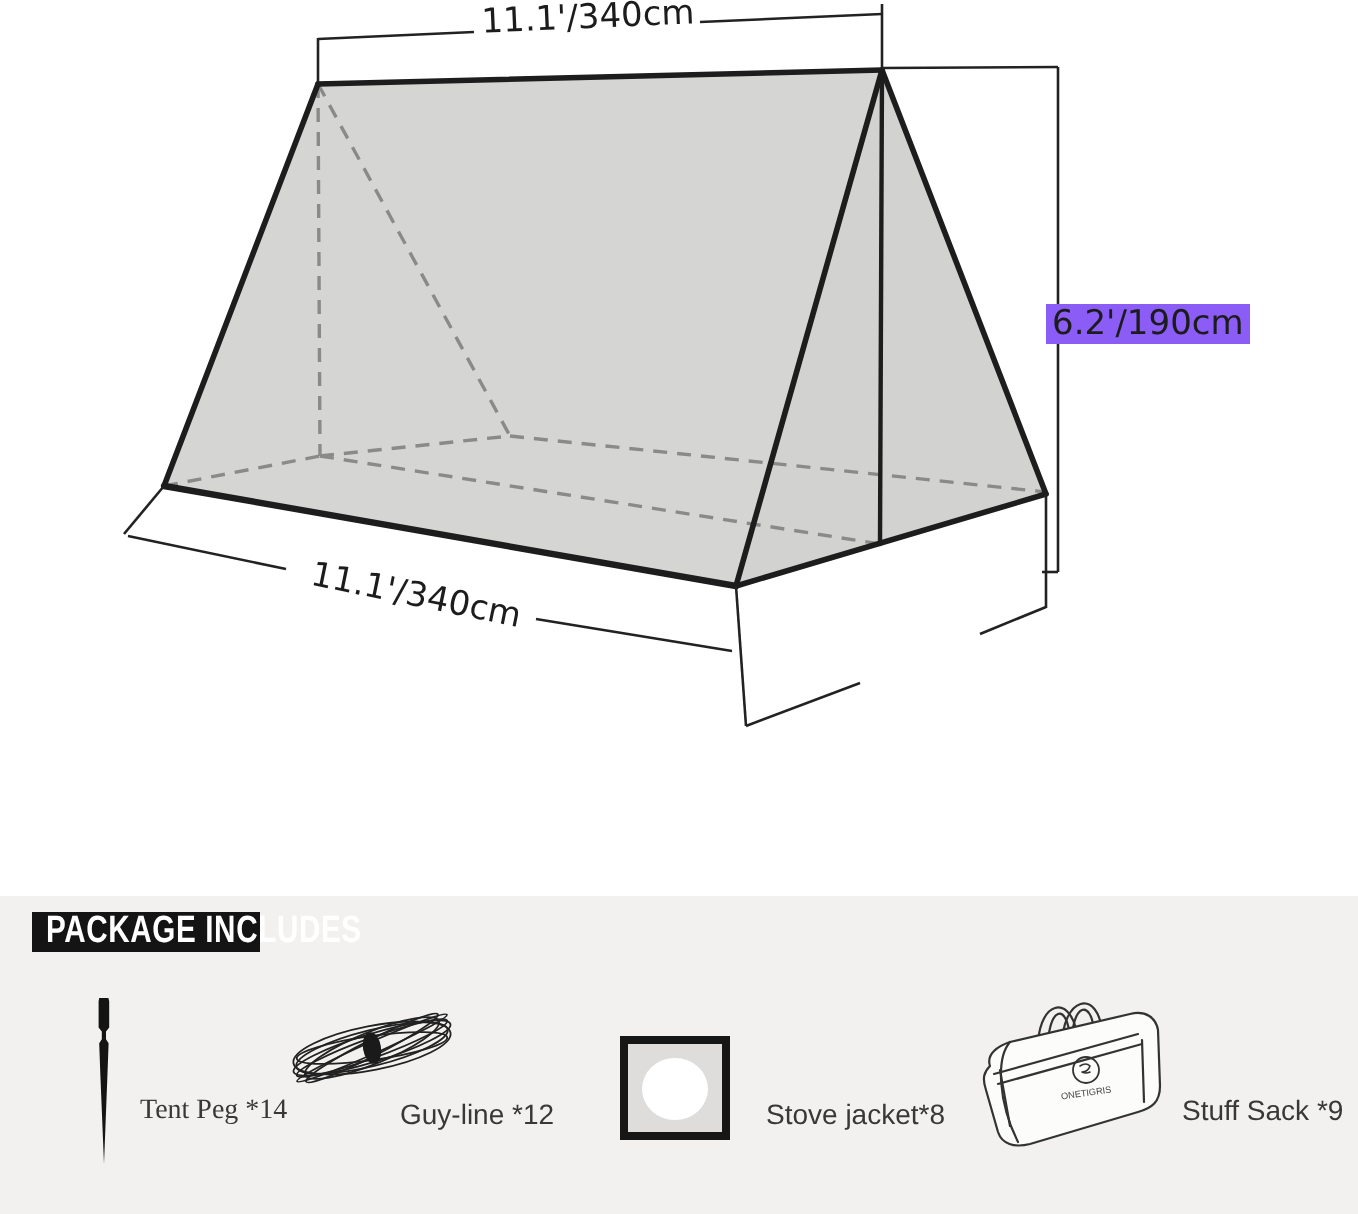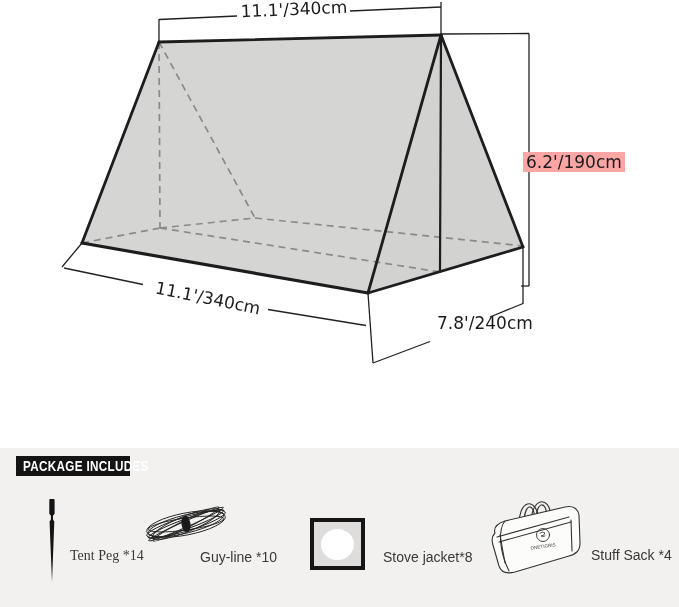--- a/index.html
+++ b/index.html
@@ -6,29 +6,29 @@
   .page {
     position:relative; width:679px; height:607px; overflow:hidden;
     background:#ffffff; font-family:"Liberation Sans", sans-serif;
   }
   .diagram-svg { position:absolute; left:0; top:0; }
   .dim {
     position:absolute; font-family:"DejaVu Sans", sans-serif;
     font-size:17px; line-height:20px; color:#1c1c1c; white-space:nowrap;
   }
   .dim-ridge  { left:239px; top:-1px; width:110px; text-align:center; transform:rotate(-2.5deg); }
-  .dim-height { left:523px; top:152px; background:#fca5a5; padding:0 3px; }
+  .dim-height { left:523px; top:152px; background:#8b5cf6; padding:0 3px; }
   .dim-length { left:146px; top:288px; width:124px; text-align:center; transform:rotate(11.5deg); }
   .dim-width  { left:437px; top:313px; }
 
   .package { position:absolute; left:0; top:448px; width:679px; height:159px; background:#f2f1ef; }
   .pkg-header {
     position:absolute; left:16px; top:8px; width:100px;
     background:#141414; color:#ffffff; padding:2px 7px 3px 7px;
-    font-weight:bold; font-size:15px; line-height:15px;
+    font-weight:bold; font-size:19px; line-height:15px;
   }
   .pkg-header span {
     display:inline-block; transform:scaleX(0.78); transform-origin:left center;
     letter-spacing:0.4px; white-space:nowrap;
   }
   .pkg-label { position:absolute; font-size:14px; line-height:16px; color:#383838; white-space:nowrap; }
   .lbl-peg   { left:70px;  top:100px;font-family:Liberation Serif, serif; }
   .lbl-guy   { left:200px; top:101px; }
   .lbl-stove { left:383px; top:101px; }
   .lbl-sack  { left:591px; top:99px;  }
@@ -90,21 +90,20 @@
 
       <line x1="82" y1="243" x2="62" y2="267"></line>
       <line x1="64" y1="268" x2="143" y2="284.5"></line>
       <line x1="268" y1="309.5" x2="366" y2="325.5"></line>
     </g>
   </svg>
 
   <div class="dim dim-ridge">11.1'/340cm</div>
   <div class="dim dim-height">6.2'/190cm</div>
   <div class="dim dim-length">11.1'/340cm</div>
-  <div class="dim dim-width">7.8'/240cm</div>
 
   <div class="package">
 
     <div class="pkg-header">
       <span>PACKAGE INCLUDES</span>
     </div>
 
     <svg class="icon-abs" style="left:44px; top:50px;" width="16" height="86" viewBox="0 0 16 86">
       <path fill="#141414" d="M 5.6,1 L 10.2,1 L 10.6,2.6 L 10.6,15.8 L 9,17.8 L 9,21.6 L 10.3,23.6
                              L 9.7,40 L 8,84 L 6.2,40 L 5.6,23.6 L 6.9,21.6 L 6.9,17.8 L 5.3,15.8 L 5.3,2.6 Z"></path>
@@ -117,21 +116,21 @@
         <ellipse rx="40" ry="5" transform="rotate(-3)"></ellipse>
         <ellipse rx="41" ry="7"></ellipse>
         <ellipse rx="39" ry="9" transform="rotate(3)"></ellipse>
         <ellipse rx="40" ry="11" transform="rotate(6)"></ellipse>
         <ellipse rx="38" ry="6" transform="rotate(9)"></ellipse>
         <ellipse rx="37" ry="4" transform="rotate(-10)"></ellipse>
         <ellipse rx="36" ry="8" transform="rotate(-5)"></ellipse>
         <ellipse cx="0" cy="0" rx="4.5" ry="8" transform="rotate(8)" fill="#1a1a1a" stroke="none"></ellipse>
       </g>
     </svg>
-    <div class="pkg-label lbl-guy">Guy-line *10</div>
+    <div class="pkg-label lbl-guy">Guy-line *12</div>
 
     <div class="stove">
       <div class="stove-hole"></div>
     </div>
     <div class="pkg-label lbl-stove">Stove jacket*8</div>
 
     <svg class="icon-abs" style="left:479px; top:41px;" width="104" height="92" viewBox="0 0 104 92">
       <g stroke="#333333" stroke-width="1.1" fill="none" stroke-linecap="round" stroke-linejoin="round">
 
         <path d="M 40,40 C 38,10 58,6 60,32"></path>
@@ -148,16 +147,16 @@
         <path d="M 18,48 L 90,28"></path>
         <path d="M 20,53 L 92,33"></path>
 
         <path d="M 92,31 L 93,62"></path>
 
         <circle cx="64" cy="46" r="6.5" stroke-width="0.9"></circle>
         <path d="M 61,44 q 3,-2 5,0 q -1,3 -4,3 q 2,1 4,0" stroke-width="0.8"></path>
       </g>
       <text x="64" y="59" text-anchor="middle" font-size="4.6" fill="#444444" font-family="Liberation Sans, sans-serif" transform="rotate(-8 64 57)">ONETIGRIS</text>
     </svg>
-    <div class="pkg-label lbl-sack">Stuff Sack *4</div>
+    <div class="pkg-label lbl-sack">Stuff Sack *9</div>
 
   </div>
 </div>
 
 </body></html>

